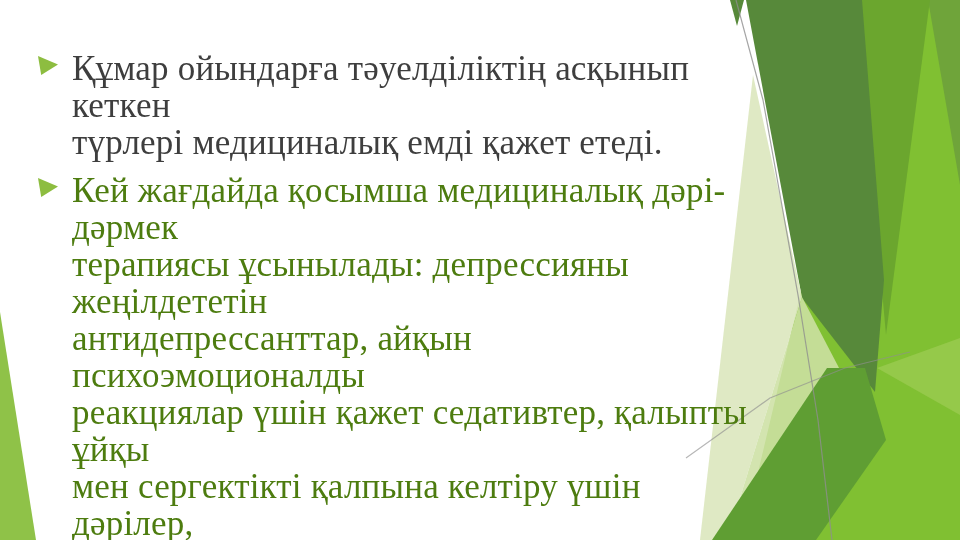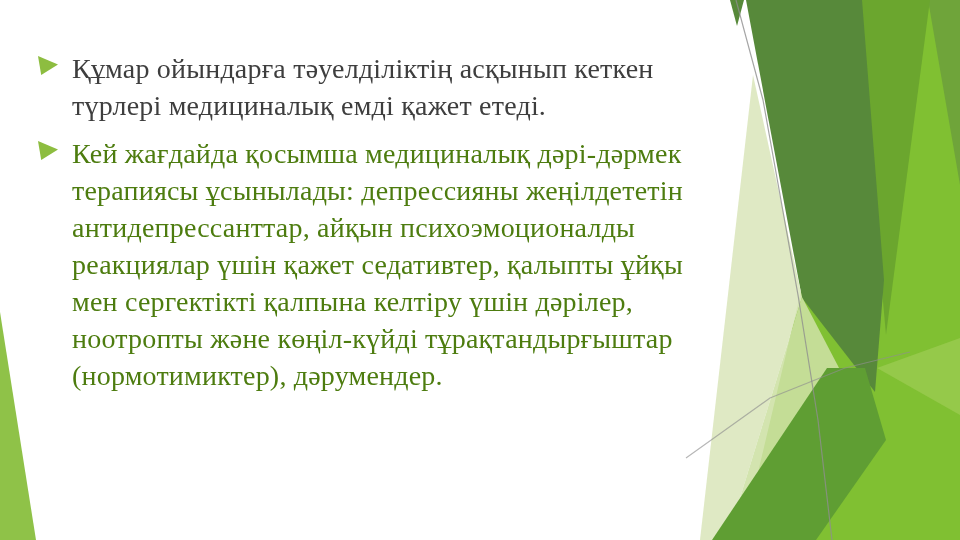--- a/index.html
+++ b/index.html
@@ -39,21 +39,21 @@
   .marker {
     flex: 0 0 auto;
     width: 20px;
     height: 19px;
     margin: 6px 14px 0 0;
     clip-path: polygon(0 0, 100% 45%, 16% 100%);
     background: #8dbd40;
   }
   .btext {
     flex: 1 1 auto;
-    font-size: 28px;
+    font-size: 35px;
     line-height: 37px;
     color: #3e3e3e;
     white-space: pre-line;
     letter-spacing: 0.2px;
   }
 </style>
 </head>
 <body>
 
 <div class="slide">

